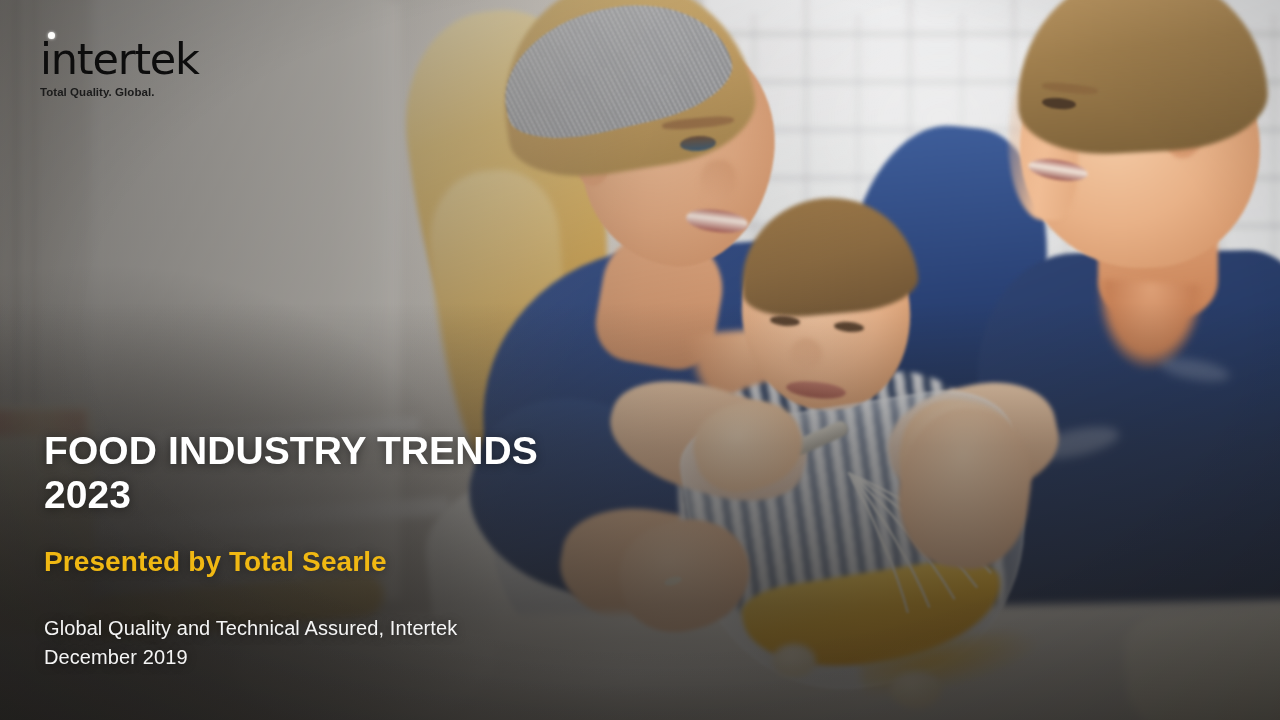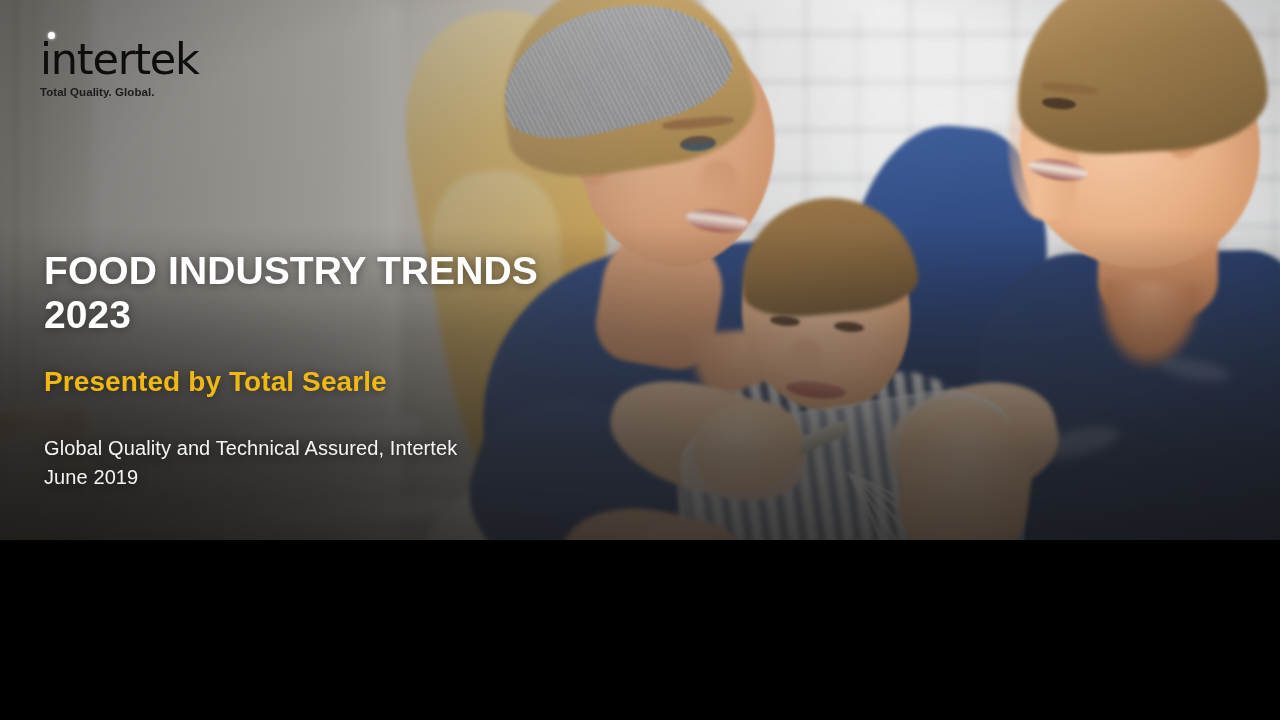--- a/index.html
+++ b/index.html
@@ -4,21 +4,21 @@
 <title>Food Industry Trends 2020 — Title Slide</title>
 <style>
   html, body {
     margin: 0;
     padding: 0;
     background: #000;
   }
   #slide {
     position: relative;
     width: 1280px;
-    height: 540px;
+    height: 720px;
     overflow: hidden;
     font-family: "Liberation Sans", sans-serif;
     background: #cdc9c4;
     -webkit-font-smoothing: antialiased;
   }
 
   
   .layer { position: absolute; }
 
   
@@ -616,16 +616,16 @@
       <span class="logo-dot"></span>
     </div>
     <span class="logo-tag">Total Quality. Global.</span>
   </div>
 
   <div id="titleblock">
     <h1 class="t-title">FOOD INDUSTRY TRENDS
 2023</h1>
     <div class="t-presenter">Presented by Total Searle</div>
     <div class="t-role">Global Quality and Technical Assured, Intertek</div>
-    <div class="t-date">June 2019</div>
+    <div class="t-date">December 2019</div>
   </div>
 
 </div>
 
 </body></html>

